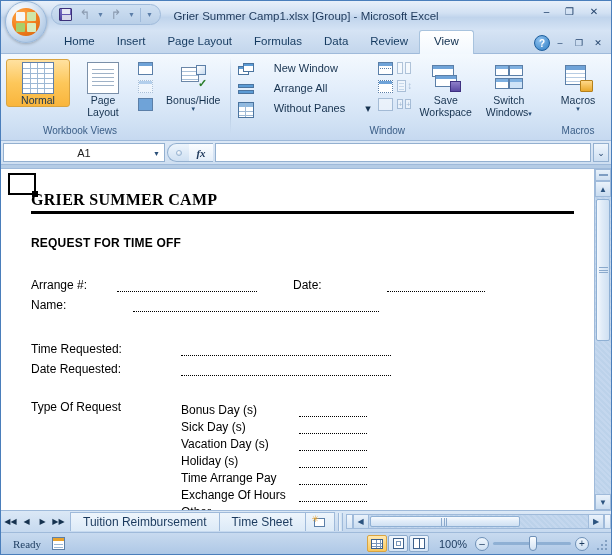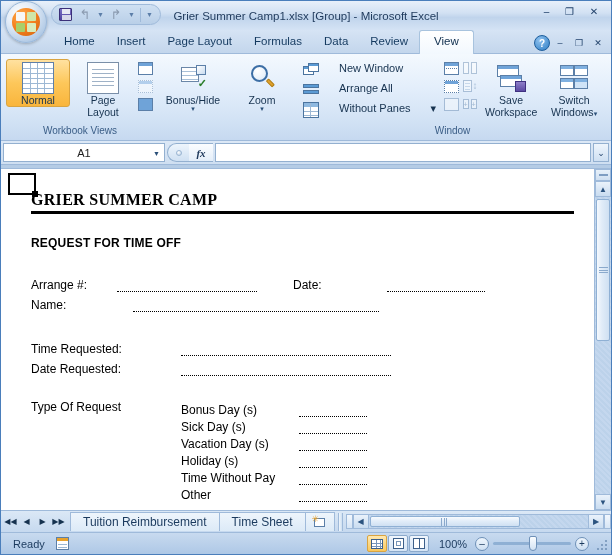--- a/index.html
+++ b/index.html
@@ -417,21 +417,21 @@
 
   
   .statusbar {
     position: absolute; left:0; right:0; bottom:0; height:22px;
     background: linear-gradient(to bottom,#c8daef,#aec8e6);
     border-top: 1px solid #9fbada;
     display:flex; align-items:center;
     font-size: 11px; color:#1b3a5e;
     padding: 0 4px;
   }
-  .status-ready { padding: 0 10px 0 8px; }
+  .status-ready { padding: 0 10px 0 8px; font-family: Liberation Serif, serif; }
   .status-ico { width:16px;height:14px;position:relative; margin-right: 6px;}
   .status-ico .pg{position:absolute;left:1px;top:0;width:13px;height:13px;background:#fff;border:1px solid #5b7fa8;}
   .status-ico .pg .tb{position:absolute;left:0;right:0;top:0;height:3px;background:#e8a22c;}
   .status-ico .pg i{position:absolute;left:1px;right:1px;height:1px;background:#9db8d4;}
   .status-spacer { flex: 1; }
   .viewbtns { display:flex; gap:1px; margin-right: 6px;}
   .viewbtn {
     width: 20px; height: 17px;
     border:1px solid #8ba9cb; border-radius:2px;
     background: linear-gradient(to bottom,#f0f6fd,#d4e4f5);
@@ -601,33 +601,20 @@
               <span class="chk">✓</span>
           </div>
           <span class="lbl">Bonus/Hide</span>
           <span class="caret">▾</span>
         </div>
       </div>
       <div class="rgroup-label"></div>
     </div>
     <div class="rgroup-sep"></div>
 
-    <div class="rgroup">
-      <div class="rgroup-body">
-        <div class="bigbtn w60">
-          <div class="ico32 ic-zoom">
-            <span class="glass"></span>
-              <span class="hdl"></span>
-          </div>
-          <span class="lbl">Zoom</span>
-          <span class="caret">▾</span>
-        </div>
-      </div>
-      <div class="rgroup-label"></div>
-    </div>
     <div class="rgroup-sep"></div>
 
     <div class="rgroup">
       <div class="rgroup-body">
         <div class="smallbtn-col">
           <div class="smallbtn">
             <span class="ico16 ic-newwin">
                 <span class="a">
                   <span class="tb"></span>
                 </span>
@@ -829,21 +816,25 @@
             </div>
             <div class="type-item">
               <span class="tname">Vacation Day (s)</span>
               <span class="tline"></span>
             </div>
             <div class="type-item">
               <span class="tname">Holiday (s)</span>
               <span class="tline"></span>
             </div>
             <div class="type-item">
-              <span class="tname">Time Without Pay</span>
+              <span class="tname">Time Arrange Pay</span>
+              <span class="tline"></span>
+            </div>
+            <div class="type-item">
+              <span class="tname">Exchange Of Hours</span>
               <span class="tline"></span>
             </div>
             <div class="type-item">
               <span class="tname">Other</span>
               <span class="tline"></span>
             </div>
           </div>
         </div>
       </div>
     </div>

